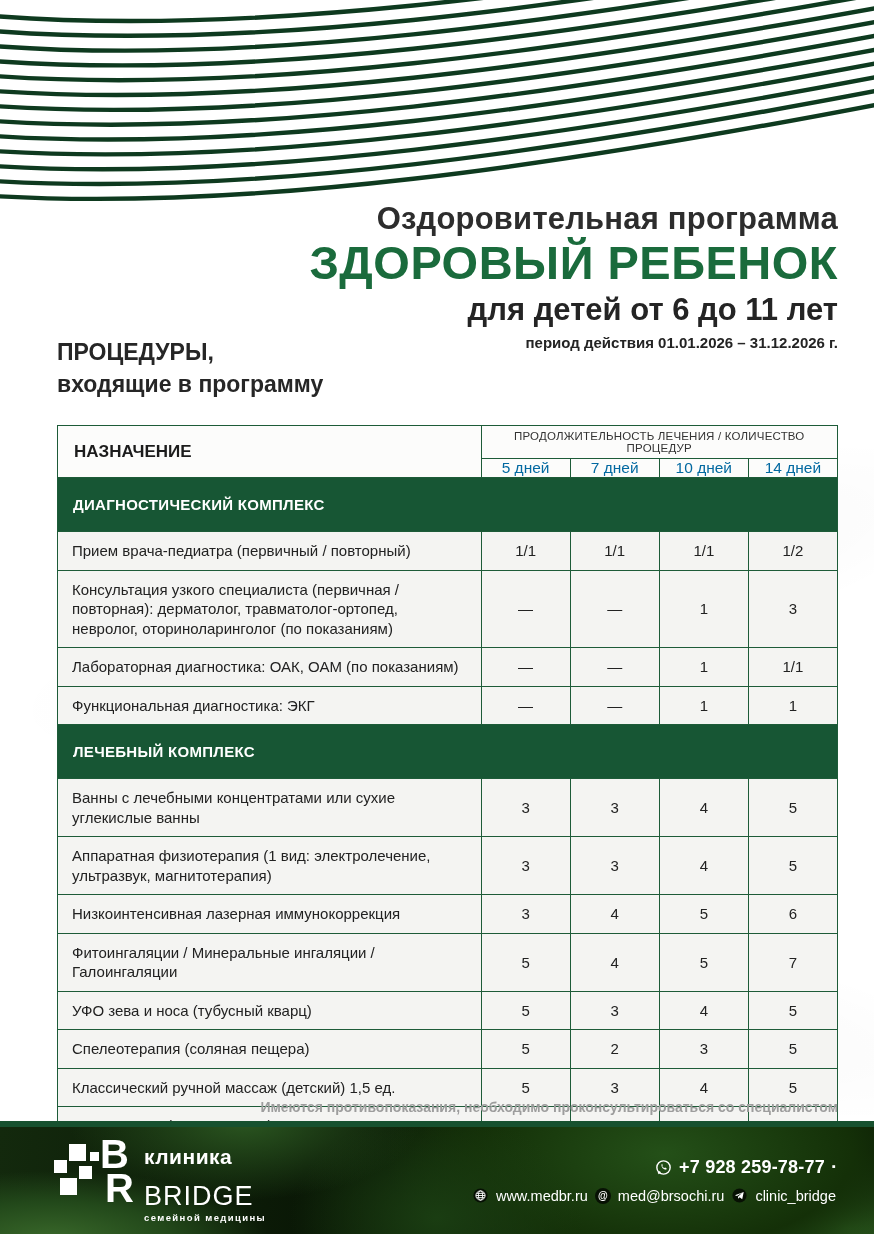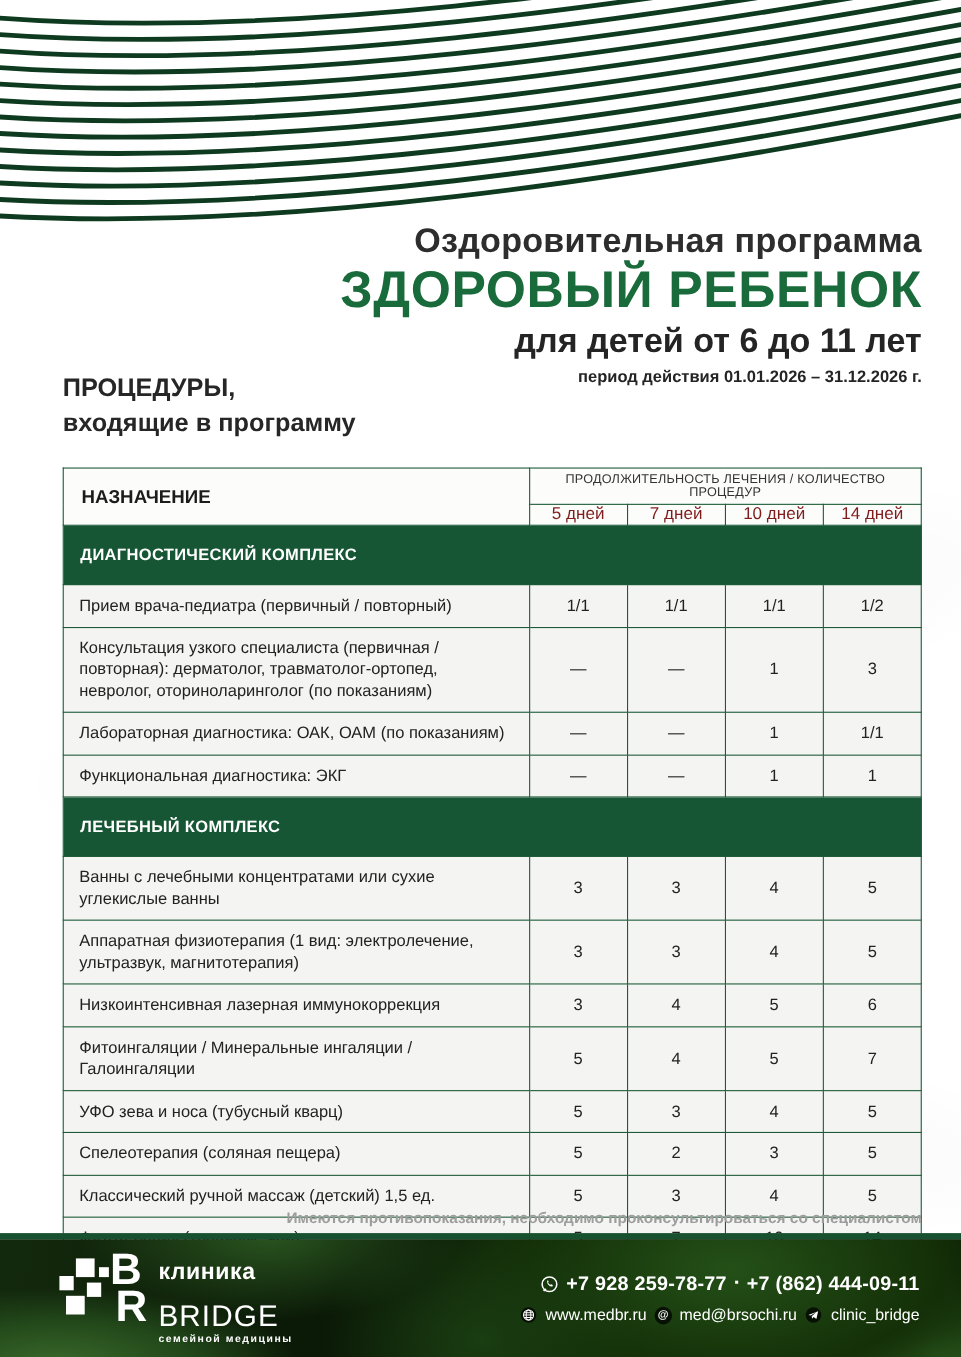--- a/index.html
+++ b/index.html
@@ -37,21 +37,21 @@
   .table-wrap { position:absolute; left:57px; top:425px; width:781px; z-index:2; }
   table { width:100%; border-collapse:collapse; }
   th, td { border:1px solid #1d5b38; }
   col.c-name { width:423px; }
   col.c-val  { width:89px; }
   .dur-head { height:33px; font-size:11.5px; font-weight:400; color:#333;
     text-align:center; letter-spacing:.2px; background:#fcfcfb; padding:0 4px; }
   .name-head { font-size:17px; font-weight:700; text-align:left; padding-left:16px;
     color:#1c1c1c; background:#fcfcfb; }
   .col-head { height:16px; font-size:15.5px; font-weight:400; text-align:center;
-    color:#7f1d1d; background:#fcfcfb; }
+    color:#0369a1; background:#fcfcfb; }
   .section-row td { background:#175634; color:#ffffff; font-weight:700;
     font-size:15px; padding:18px 15px; letter-spacing:.3px; }
   .data-row td { background:#f4f4f2; font-size:15px; color:#222; }
   .data-row .name-cell { text-align:left; padding:9px 14px; line-height:1.3; }
   .data-row .val-cell { text-align:center; }
   .total-row td { background:#175634; color:#fff; font-weight:700; font-size:15px; height:36px; }
   .total-row .name-cell { text-align:left; padding:0 15px; letter-spacing:.2px; }
   .total-row .val-cell { text-align:center; border-left:1px solid rgba(255,255,255,.55); }
 
   
@@ -291,21 +291,20 @@
     <div class="contact-line phones">
       <span class="icn">
         <svg viewBox="0 0 24 24">
             <circle cx="12" cy="12" r="9.4" fill="none" stroke="#fff" stroke-width="2"></circle>
             <path d="M4.5 20.5 L7.5 18" stroke="#fff" stroke-width="2.4" fill="none"></path>
             <path d="M9 8.2 c0 4 2.8 6.8 6.8 6.8 l.6-2-2.2-1-1 .8c-1.2-.6-2.4-1.8-3-3l.8-1-1-2.2z" fill="#fff"></path>
           </svg>
       </span>
       <span>+7 928 259-78-77</span>
       <span class="sep">▪</span>
-      <span>+7 (862) 444-09-11</span>
     </div>
     <div class="contact-line web-line">
       <span class="icn">
         <svg viewBox="0 0 24 24">
             <circle cx="12" cy="12" r="10" fill="rgba(0,0,0,.72)"></circle>
             <g stroke="#fff" stroke-width="1.3" fill="none">
               <circle cx="12" cy="12" r="6.5"></circle>
               <ellipse cx="12" cy="12" rx="3" ry="6.5"></ellipse>
               <path d="M5.5 12 h13 M6.5 9 h11 M6.5 15 h11"></path>
             </g>

